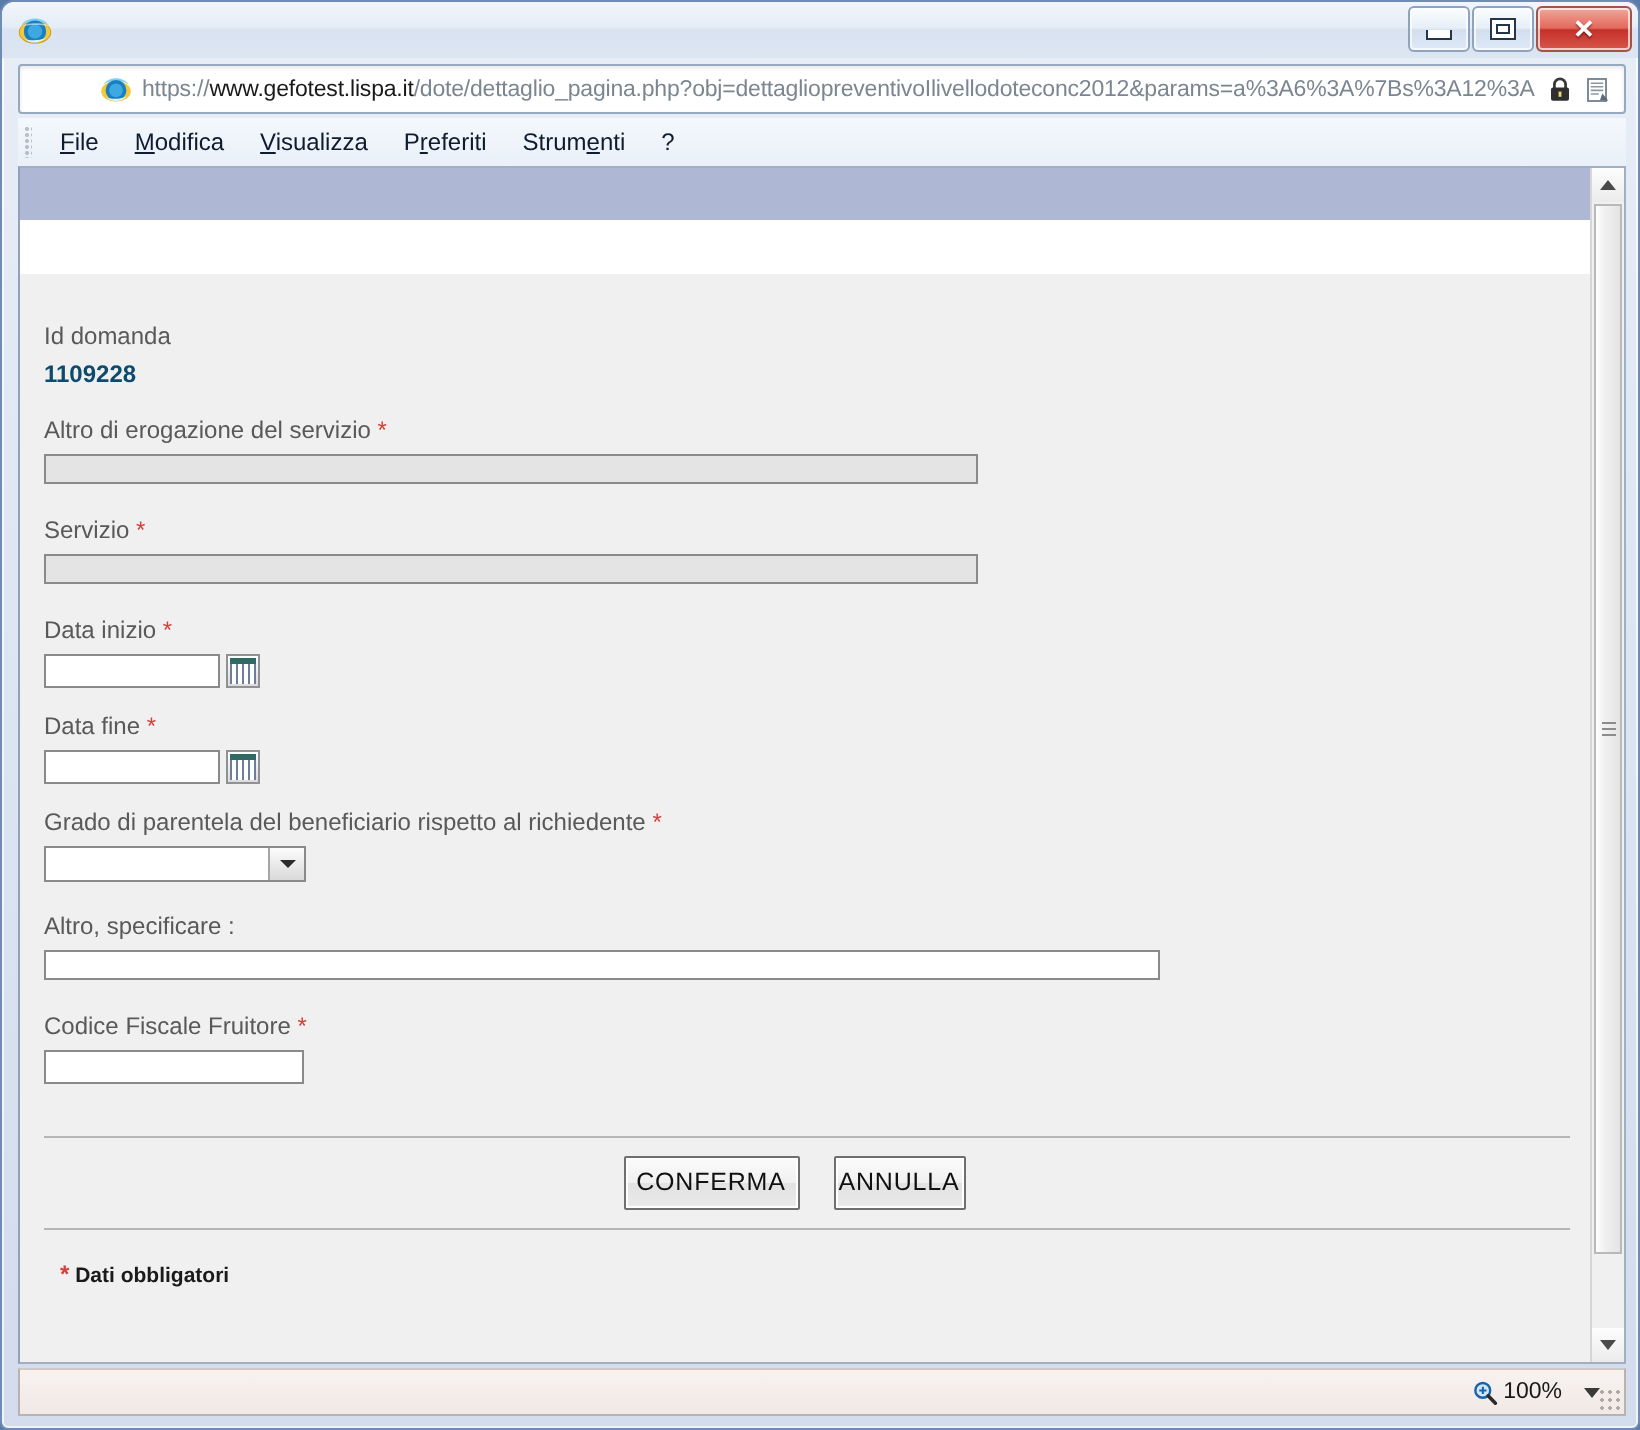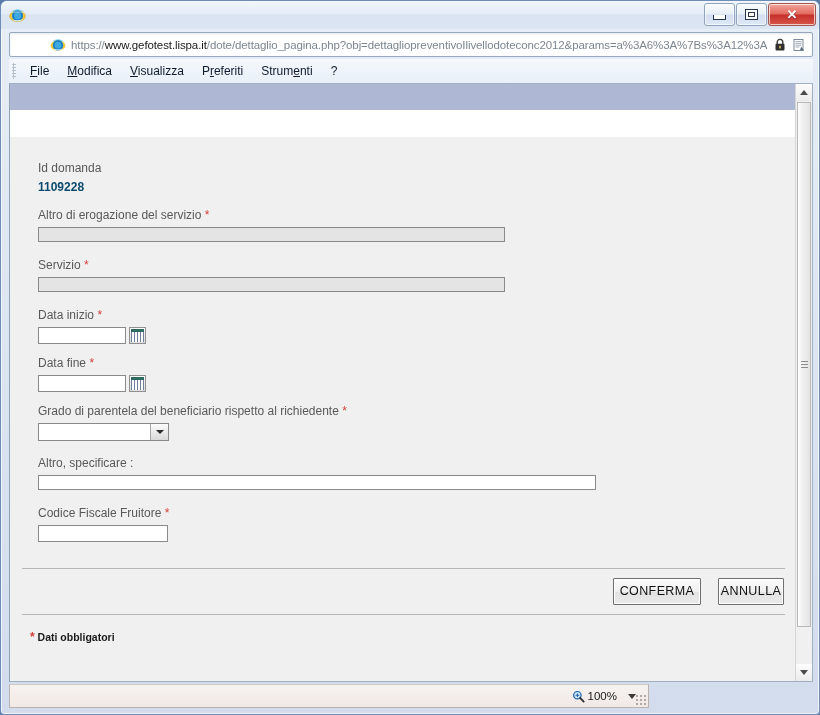--- a/index.html
+++ b/index.html
@@ -199,21 +199,21 @@
     width: 786px;
     background: #f0f0f0;
     min-height: 545px;
     box-sizing: border-box;
   }
 
   
   .form-inner {
     padding: 24px 0 0 12px;
   }
-  .field-group { margin-bottom: 2px; margin-left: 16px; }
+  .field-group { margin-bottom: 2px; }
   .fld-label {
     font-size: 12px;
     color: #595959;
     margin-bottom: 4px;
     line-height: 15px;
     white-space: nowrap;
   }
   .req { color: #d43f3a; font-size: 12px; }
   .ro-value {
     font-size: 12px;
@@ -295,21 +295,21 @@
   .hr-line {
     height: 1px;
     background: #b5b5b5;
     margin: 0 10px 0 12px;
     width: 763px;
   }
   .btn-row {
     height: 45px;
     display: flex;
     align-items: center;
-    justify-content: flex-end;
+    justify-content: center;
     padding-right: 12px;
   }
   .gbtn {
     font-family: "Liberation Sans", sans-serif;
     font-size: 12.5px;
     color: #111;
     background: linear-gradient(to bottom, #fbfbfb 0%, #f0f0f0 50%, #e2e2e2 51%, #eaeaea 100%);
     border: 1px solid #6f6f6f;
     border-radius: 1px;
     padding: 5px 0 6px;
@@ -369,21 +369,21 @@
     left: 3px; top: 50%;
     margin-top: -4px;
     width: 7px; height: 8px;
     background: repeating-linear-gradient(to bottom, #8c8c8c 0 1px, transparent 1px 3px);
   }
 
   
   .status-bar {
     position: absolute;
     left: 8px; top: 683px;
-    width: 640px;
+    width: 804px;
     height: 24px;
     background: linear-gradient(to bottom, #f7f2f0 0%, #f1e9e6 100%);
     border: 1px solid #b9b2af;
     border-top: 1px solid #cfc8c5;
     box-sizing: border-box;
     display: flex;
     align-items: center;
     justify-content: flex-end;
   }
   .zoom-ctl {

